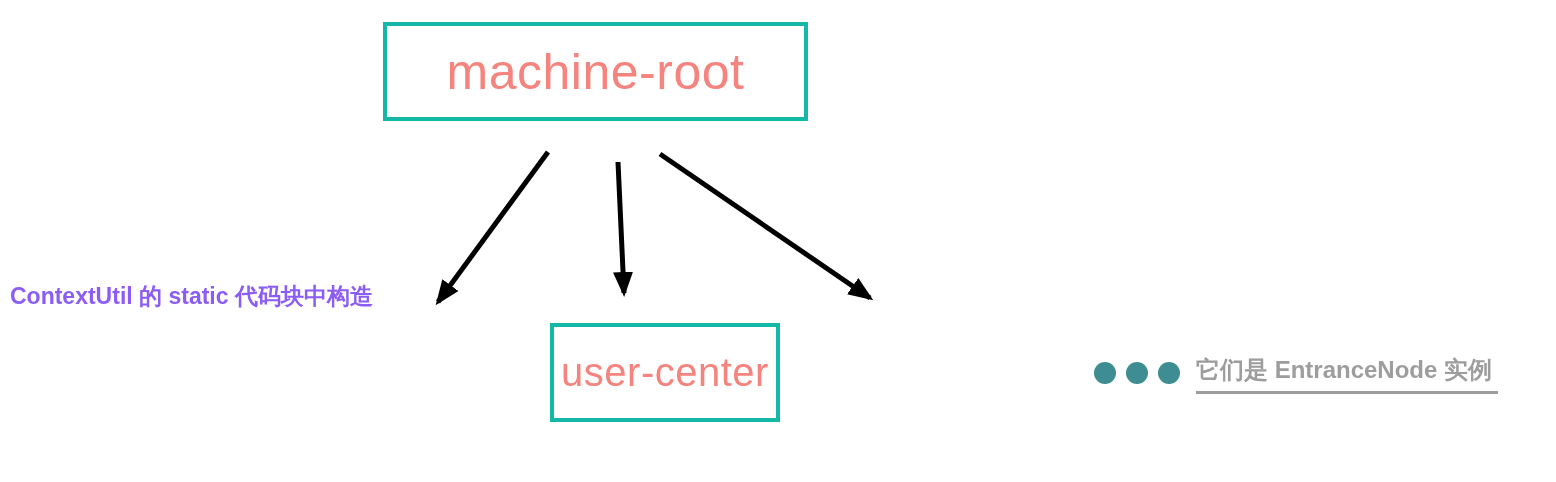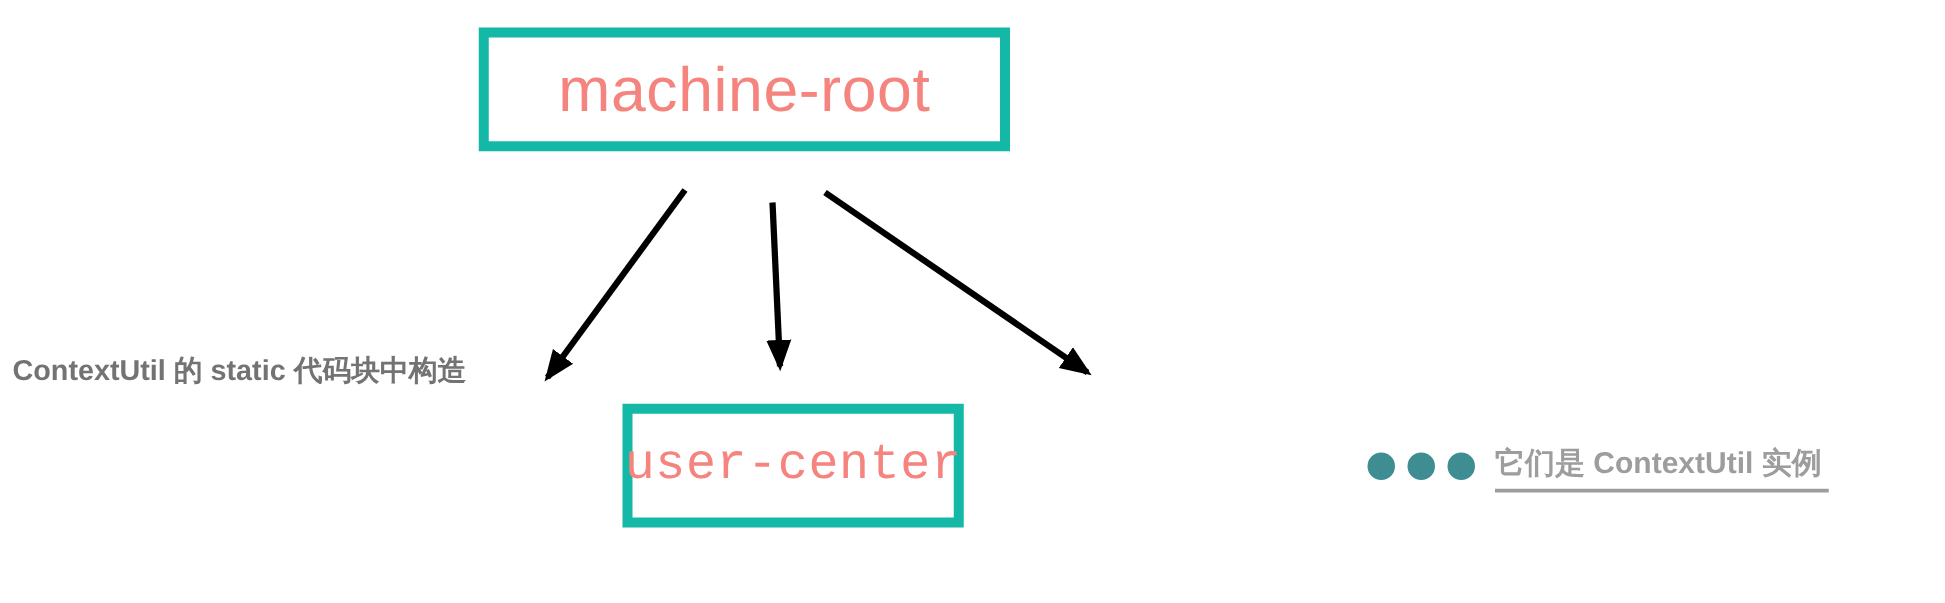--- a/index.html
+++ b/index.html
@@ -10,21 +10,21 @@
   }
   .canvas {
     position: relative;
     width: 1556px;
     height: 482px;
     background: #ffffff;
     overflow: hidden;
   }
   .node-box {
     position: absolute;
-    border: 8px solid #14b8a6;
+    border: 4px solid #14b8a6;
     background: #ffffff;
     display: flex;
     align-items: center;
     justify-content: center;
     box-sizing: border-box;
   }
   .node-label {
     color: #F5837E;
     font-weight: 400;
     white-space: nowrap;
@@ -36,29 +36,29 @@
     width: 425px;
     height: 99px;
   }
   .root-box .node-label { font-size: 50px; }
   .child-box {
     top: 323px;
     height: 99px;
   }
   .child-box .node-label { font-size: 40px; }
   .box-1 { left: 6px;   width: 499px; }
-  .box-2 { left: 498px; width: 273px; font-family: Liberation Mono, monospace; }
+  .box-2 { left: 550px; width: 230px; }
   .box-3 { left: 807px; width: 278px; }
   .annotation-left {
     position: absolute;
     left: 10px;
     top: 281px;
     font-size: 23px;
     font-weight: 700;
-    color: #737373;
+    color: #8b5cf6;
     white-space: nowrap;
   }
   .arrow-layer {
     position: absolute;
     left: 0;
     top: 0;
     width: 1556px;
     height: 482px;
     pointer-events: none;
   }
@@ -113,15 +113,15 @@
   <div class="node-box child-box box-2">
     <span class="node-label">user-center</span>
   </div>
 
   <div class="ellipsis-dots">
     <div class="dot"></div>
     <div class="dot"></div>
     <div class="dot"></div>
   </div>
 
-  <div class="annotation-right">它们是 ContextUtil 实例</div>
+  <div class="annotation-right">它们是 EntranceNode 实例</div>
 
 </div>
 
 </body></html>

